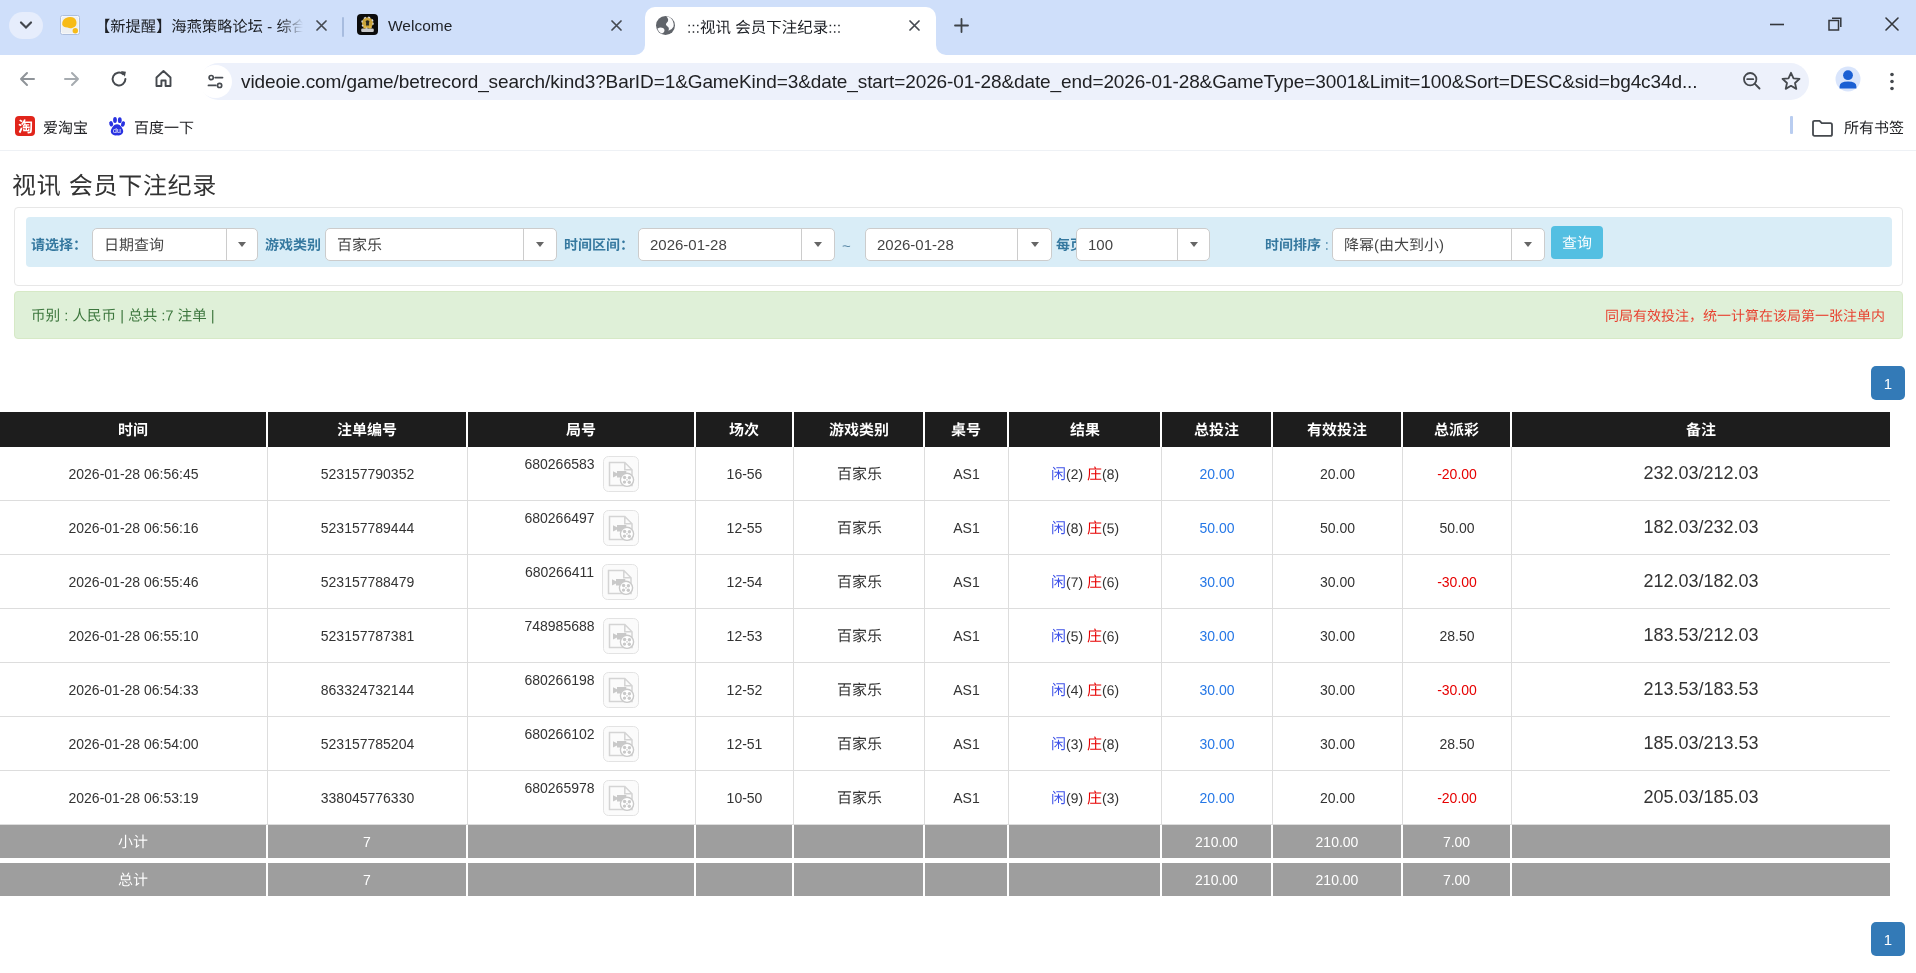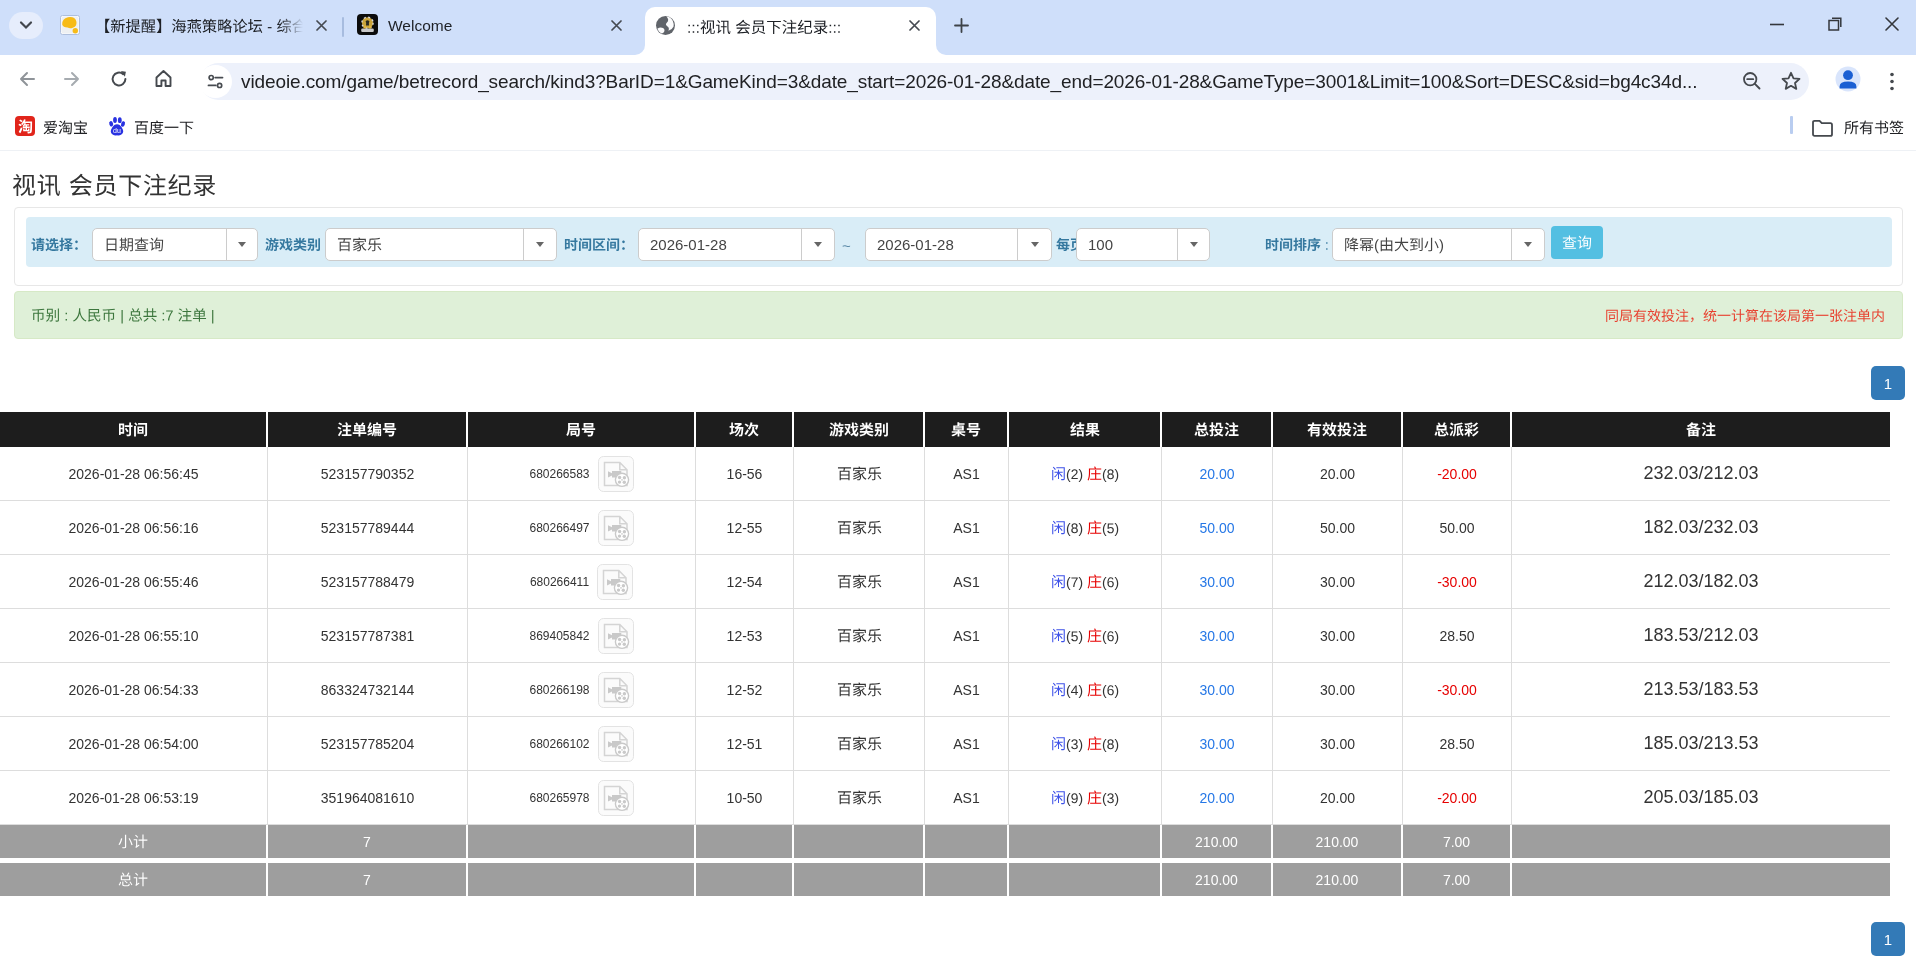--- a/index.html
+++ b/index.html
@@ -20,21 +20,21 @@
 #tbl td,#tbl th{overflow:hidden;vertical-align:middle;text-align:center;position:relative}
 .hd th{background:#1d1d1d;height:35px;border-right:2px solid #fff}
 .hd th:last-child{border-right:none}
 .dr td{height:54px;border-bottom:1px solid #ddd;border-right:1px solid #ddd;font-size:14px;color:#333;background:#fff}
 .dr td:last-child{border-right:none;font-size:18px}
 .blue{color:#2577e6!important}
 .sub td{height:33px;background:#9e9e9e;border-right:2px solid #fff;font-size:14px;color:#fff}
 .sub td:last-child{border-right:none}
 .s1 td{height:38px;border-bottom:5px solid #fff}
 .cc{display:flex;align-items:center;justify-content:center;width:100%;height:100%}
-.gj{display:flex;align-items:center;justify-content:center;gap:8px;font-size:12px;color:#333}
+.gj{display:flex;align-items:flex-start;justify-content:center;gap:8px;font-size:14px;color:#333}
 </style></head>
 <body>
 <svg width="0" height="0" style="position:absolute">
     <defs>
       <path id="qa" d="M966 841V846H666V-86H966V-81C857 11 768 177 768 380C768 583 857 749 966 841Z"></path>
       <path id="qb" d="M360 213C390 163 426 95 442 51L495 83C480 125 444 190 411 240ZM135 235C115 174 82 112 41 68C56 59 82 40 94 30C133 77 173 150 196 220ZM553 744V400C553 267 545 95 460 -25C476 -34 506 -57 518 -71C610 59 623 256 623 400V432H775V-75H848V432H958V502H623V694C729 710 843 736 927 767L866 822C794 792 665 762 553 744ZM214 827C230 799 246 765 258 735H61V672H503V735H336C323 768 301 811 282 844ZM377 667C365 621 342 553 323 507H46V443H251V339H50V273H251V18C251 8 249 5 239 5C228 4 197 4 162 5C172 -13 182 -41 184 -59C233 -59 267 -58 290 -47C313 -36 320 -18 320 17V273H507V339H320V443H519V507H391C410 549 429 603 447 652ZM126 651C146 606 161 546 165 507L230 525C225 563 208 622 187 665Z"></path>
       <path id="qc" d="M478 617H812V538H478ZM478 750H812V671H478ZM409 807V480H884V807ZM429 297C413 149 368 36 279 -35C295 -45 324 -68 335 -80C388 -33 428 28 456 104C521 -37 627 -65 773 -65H948C951 -45 961 -14 971 3C936 2 801 2 776 2C742 2 710 3 680 8V165H890V227H680V345H939V408H364V345H609V27C552 52 508 97 479 181C487 215 493 251 498 289ZM164 839V638H40V568H164V348C113 332 66 319 29 309L48 235L164 273V14C164 0 159 -4 147 -4C135 -5 96 -5 53 -4C62 -24 72 -55 74 -73C137 -74 176 -71 200 -59C225 -48 234 -27 234 14V296L345 333L335 401L234 370V568H345V638H234V839Z"></path>
       <path id="qd" d="M586 513V599H845V513ZM586 655V739H845V655ZM914 800H520V453H914ZM333 367V543H398V354C396 353 393 352 385 352C377 352 352 352 346 352C334 352 333 354 333 367ZM232 467V543H287V367C287 316 300 305 342 305C350 305 385 305 393 305H398V215H125V299C135 292 148 281 153 274C218 329 232 407 232 467ZM186 543V468C186 418 177 360 125 312V543ZM288 733V607H231V733ZM964 8H755V123H914V184H755V283H934V344H755V433H687V344H593C603 370 613 398 620 425L559 437C539 362 505 288 460 235V607H344V733H469V797H49V733H176V607H65V-75H125V-6H398V-61H460V223C476 215 496 201 506 193C527 218 547 249 565 283H687V184H528V123H687V8H484V-55H964ZM125 55V156H398V55Z"></path>
       <path id="qe" d="M334 -86V846H34V841C143 749 232 583 232 380C232 177 143 11 34 -81V-86Z"></path>
       <path id="qf" d="M95 775C155 746 231 701 268 668L312 725C274 757 198 801 138 826ZM42 484C99 456 171 411 206 379L249 437C212 468 141 510 83 536ZM72 -22 137 -63C180 31 231 157 268 263L210 304C169 189 112 57 72 -22ZM557 469C599 437 646 390 668 356H458L475 497H821L814 356H672L713 386C691 418 641 465 600 497ZM285 356V287H378C366 204 353 126 341 67H786C780 34 772 14 763 5C754 -7 744 -10 726 -10C707 -10 660 -9 608 -4C620 -22 627 -50 629 -69C677 -72 727 -73 755 -70C785 -67 806 -60 826 -34C839 -17 850 13 859 67H935V132H868C872 174 876 225 880 287H963V356H884L892 526C892 537 893 562 893 562H412C406 500 397 428 387 356ZM448 287H810C806 223 802 172 797 132H426ZM532 257C575 220 627 167 651 132L696 164C672 199 620 250 575 284ZM442 841C406 724 344 607 273 532C291 522 324 502 338 490C376 535 413 593 446 658H938V727H479C492 758 504 790 515 822Z"></path>
@@ -850,21 +850,21 @@
         <td class="blue">30.00</td>
         <td>30.00</td>
         <td style="color:#e60000">-30.00</td>
         <td>212.03/182.03</td>
       </tr>
       <tr class="dr">
         <td>2026-01-28 06:55:10</td>
         <td>523157787381</td>
         <td>
           <div class="gj">
-            <span>869405842</span>
+            <span>748985688</span>
             <svg width="36" height="36" viewBox="0 0 36 36" style="flex:0 0 auto">
               <rect x="0.5" y="0.5" width="35" height="35" rx="5" fill="#fbfbfb" stroke="#e3e3e3"></rect>
 <path d="M6.5 6.5 L21.8 6.5 L29 13.7 L29 29.5 L6.5 29.5 Z M21.8 6.5 L21.8 13.7 L29 13.7" fill="none" stroke="#d4d4d4" stroke-width="1.5"></path>
 <path d="M10 15.2 L14 17.2 L14 15 L23.3 15 L23.3 21.6 L14 21.6 L14 19.4 L10 21.4 Z" fill="#c9c9c9"></path>
 <circle cx="24" cy="23.8" r="6.6" fill="#fff" stroke="#c9c9c9" stroke-width="1.4"></circle>
 <circle cx="21.6" cy="21.5" r="1.7" fill="#c9c9c9"></circle>
               <circle cx="26.4" cy="21.7" r="1.7" fill="#c9c9c9"></circle>
 <circle cx="21.5" cy="26.1" r="1.7" fill="#c9c9c9"></circle>
               <circle cx="26.3" cy="26.3" r="1.7" fill="#c9c9c9"></circle>
 <circle cx="24" cy="23.9" r="0.8" fill="#c9c9c9"></circle>
@@ -1027,21 +1027,21 @@
             </svg>
           </div>
         </td>
         <td class="blue">30.00</td>
         <td>30.00</td>
         <td style="color:#333">28.50</td>
         <td>185.03/213.53</td>
       </tr>
       <tr class="dr">
         <td>2026-01-28 06:53:19</td>
-        <td>351964081610</td>
+        <td>338045776330</td>
         <td>
           <div class="gj">
             <span>680265978</span>
             <svg width="36" height="36" viewBox="0 0 36 36" style="flex:0 0 auto">
               <rect x="0.5" y="0.5" width="35" height="35" rx="5" fill="#fbfbfb" stroke="#e3e3e3"></rect>
 <path d="M6.5 6.5 L21.8 6.5 L29 13.7 L29 29.5 L6.5 29.5 Z M21.8 6.5 L21.8 13.7 L29 13.7" fill="none" stroke="#d4d4d4" stroke-width="1.5"></path>
 <path d="M10 15.2 L14 17.2 L14 15 L23.3 15 L23.3 21.6 L14 21.6 L14 19.4 L10 21.4 Z" fill="#c9c9c9"></path>
 <circle cx="24" cy="23.8" r="6.6" fill="#fff" stroke="#c9c9c9" stroke-width="1.4"></circle>
 <circle cx="21.6" cy="21.5" r="1.7" fill="#c9c9c9"></circle>
               <circle cx="26.4" cy="21.7" r="1.7" fill="#c9c9c9"></circle>

